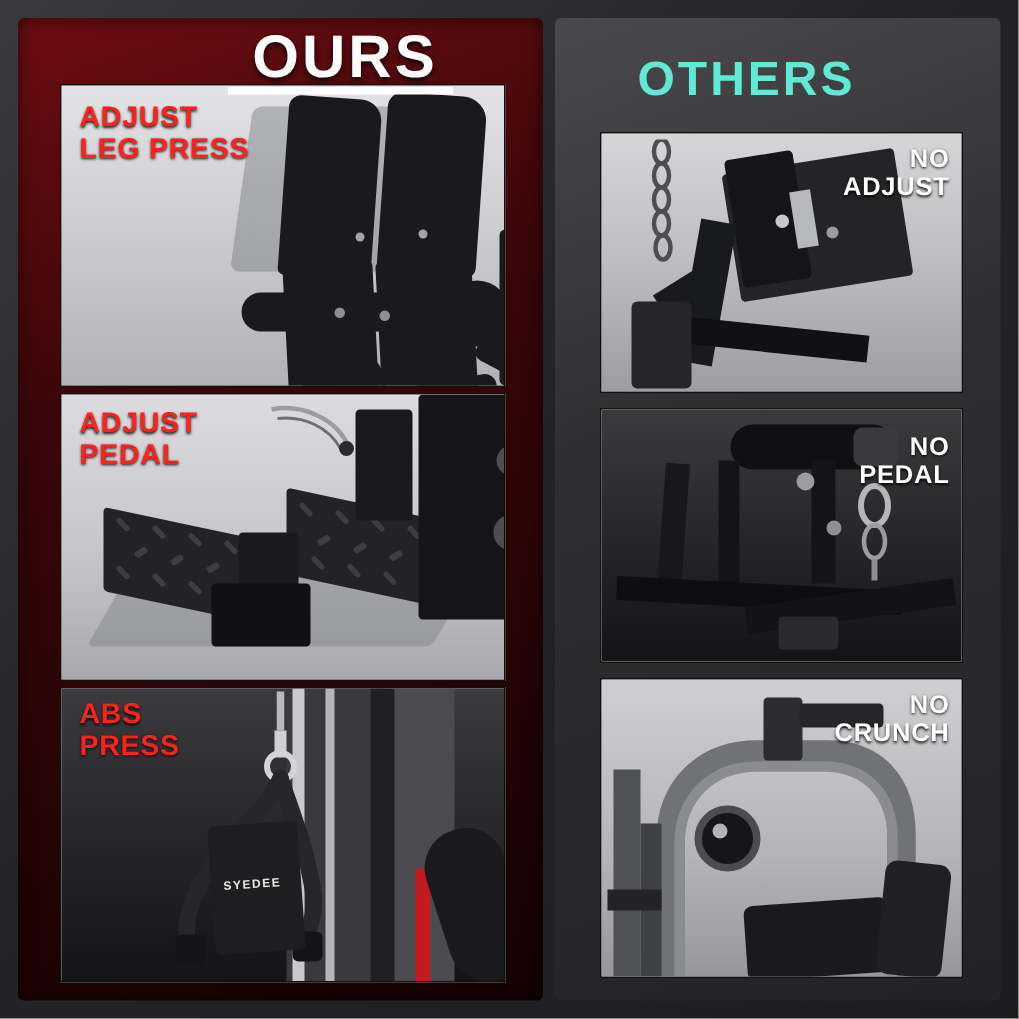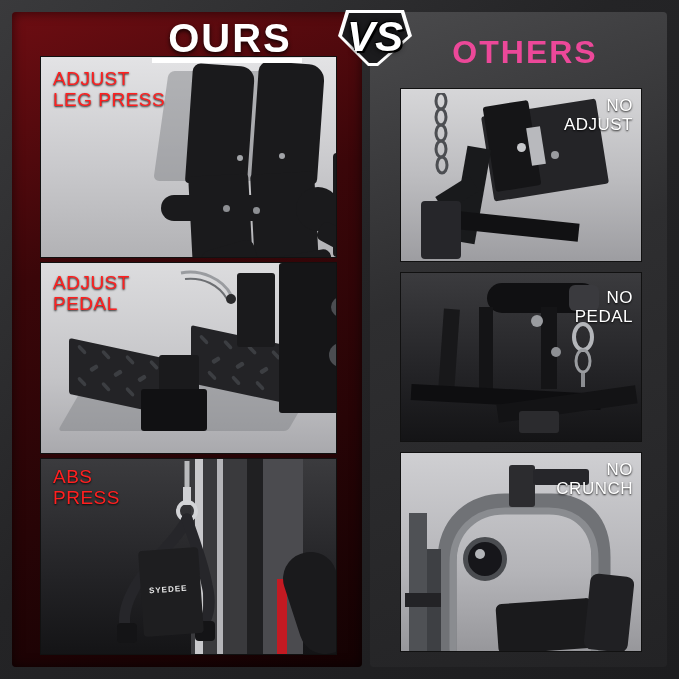--- a/index.html
+++ b/index.html
@@ -83,38 +83,37 @@
     color: #ffffff;
     font-style: italic;
     text-shadow: 2px 2px 0 #000, -1px -1px 0 #000, 0 0 6px #000;
     line-height: 54px;
   }
   .others-title {
     position: absolute;
     left: 425px;
     top: 34px;
     width: 200px;
-    text-align: center;
-    color: #ec4899;
+    color: #5eead4;
     font-size: 32px;
     font-weight: bold;
     letter-spacing: 2px;
     z-index: 12;
   }
 
   
   .photo {
     position: absolute;
     overflow: hidden;
     background: #cfcfd1;
     border: 1px solid #111;
   }
   .cap {
     position: absolute;
-    font-weight: normal;
+    font-weight: bold;
     line-height: 1.1;
     z-index: 9;
     text-shadow: 0 1px 2px rgba(0,0,0,0.9);
     white-space: pre-line;
   }
   .cap-red {
     color: #ff2020;
     font-size: 19px;
     letter-spacing: 0.5px;
   }
@@ -167,27 +166,20 @@
   <div class="bg-frame"></div>
 
   <div class="ours-panel"></div>
 
   <div class="others-panel"></div>
 
   <div class="ours-title">OURS</div>
   <div class="ours-title-underline"></div>
   <div class="others-title">OTHERS</div>
 
-  <div class="vs-badge">
-    <svg width="74" height="56" viewBox="0 0 74 56" style="position:absolute;left:0;top:0;">
-      <polygon points="8,0 66,0 74,26 40,56 30,56 0,26" fill="#ffffff"></polygon>
-      <polygon points="11,3 63,3 70,26 39,53 31,53 4,26" fill="#1b1b1d"></polygon>
-    </svg>
-    <div class="vs-text">VS</div>
-  </div>
 
   <div class="photo" style="left:40px; top:56px; width:295px; height:200px;">
     <div class="bg-lightgrad-1"></div>
 
     <div class="sil" style="left:120px;top:14px;width:130px;height:110px;background:rgba(120,122,126,0.45);transform:skewX(-8deg);border-radius:6px;"></div>
 
     <div class="sil" style="left:148px;top:8px;width:62px;height:120px;border-radius:8px 14px 4px 4px;transform:rotate(4deg);"></div>
     <div class="sil" style="left:214px;top:6px;width:66px;height:120px;border-radius:10px 16px 6px 4px;transform:rotate(4deg);"></div>
 
     <div class="sil" style="left:150px;top:118px;width:60px;height:110px;border-radius:4px 4px 16px 10px;transform:rotate(-3deg);"></div>

